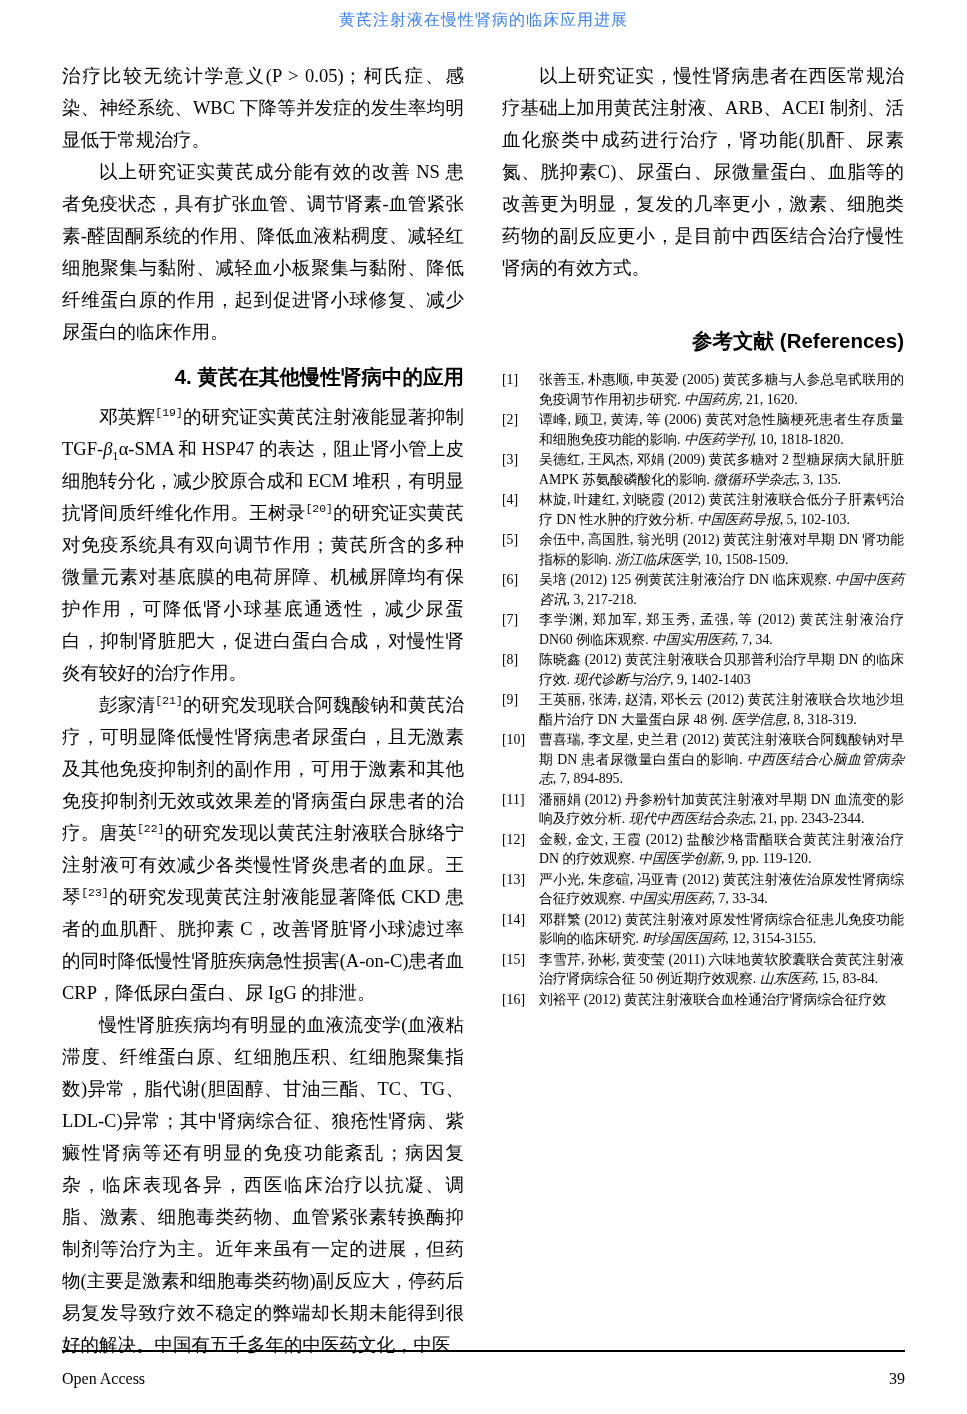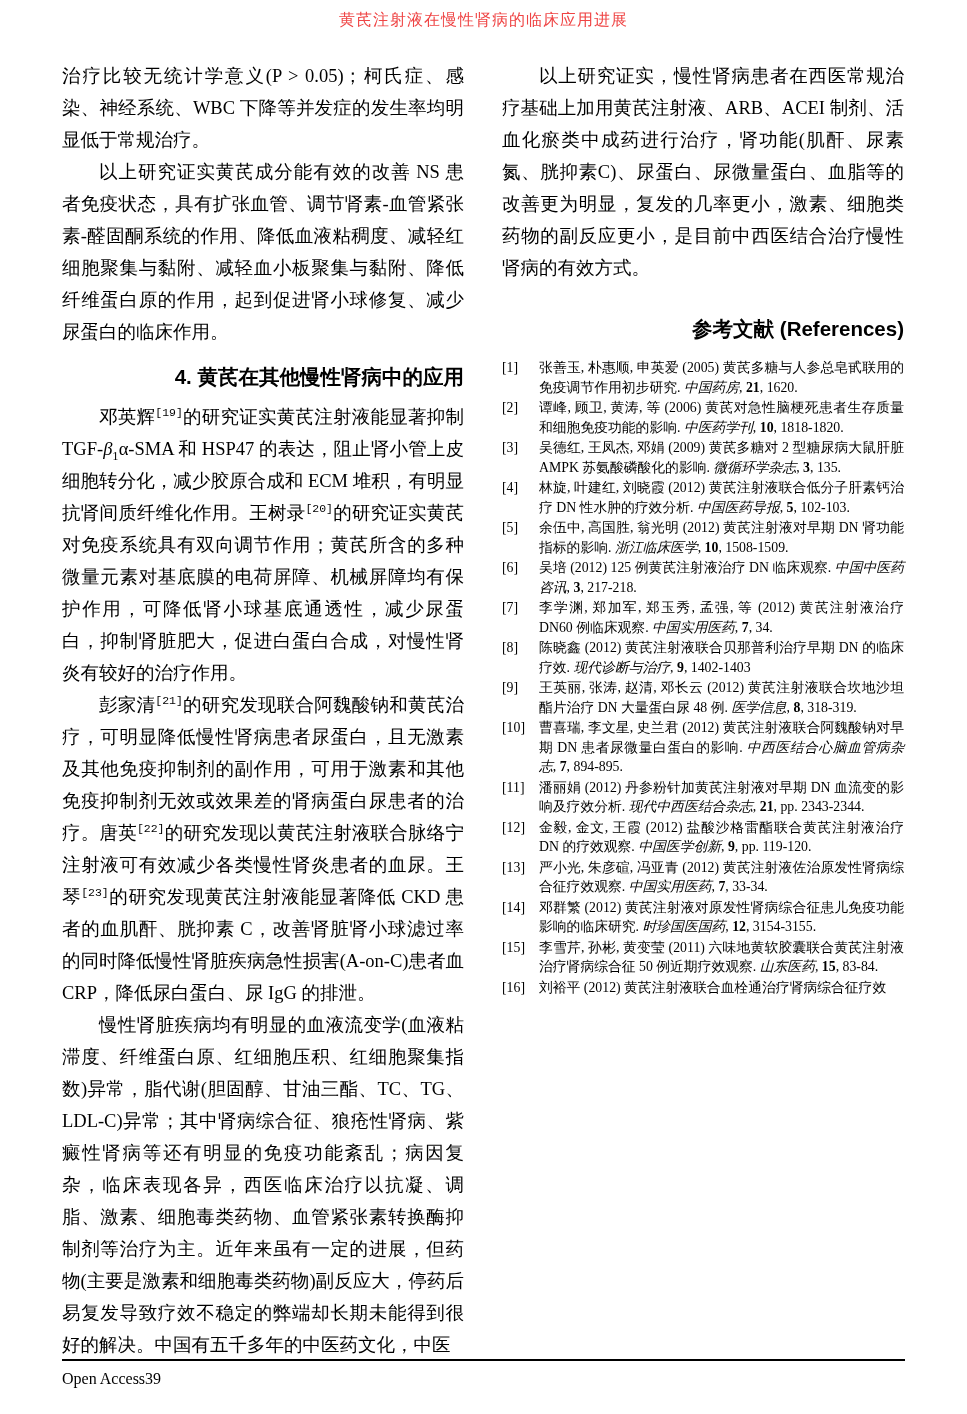--- a/index.html
+++ b/index.html
@@ -9,21 +9,21 @@
     margin:0 auto;
     background:#ffffff;
     font-family:"Liberation Serif","DejaVu Serif",serif;
     color:#000;
     overflow:hidden;
   }
   .header-title {
     position:absolute; top:10px; left:0; right:0;
     text-align:center;
     font-size:16px;
-    color:#ef4444;
+    color:#3b82f6;
     letter-spacing:1px;
   }
   .content {
     position:absolute;
     top:60px; left:62px; right:62px; bottom:70px;
     display:flex;
     gap:38px;
   }
   .col { width:402px; flex:none; }
   .para {
@@ -35,40 +35,40 @@
   }
   .para.indent { text-indent:37px; }
   h2.section-heading {
     margin:14px 0 9px 0;
     font-family:"Liberation Sans","DejaVu Sans",sans-serif;
     font-size:20.5px;
     font-weight:bold;
     line-height:30px;
     text-align:right;
   }
-  h2.refs-heading { margin-top:30px; margin-bottom:14px; }
+  h2.refs-heading { margin-top:42px; margin-bottom:14px; }
   .sup { vertical-align:super; font-size:0.62em; line-height:0;font-family:Liberation Mono, monospace; }
   .sub { vertical-align:sub; font-size:0.68em; line-height:0; }
   .em { font-style:italic; }
-  .strong { font-weight:bold; }
+  .strong { font-weight:normal; }
   .ref-item {
     display:flex;
     font-size:13.8px;
     line-height:19.5px;
     margin:0 0 1px 0;
   }
   .ref-label { flex:none; width:37px; }
   .ref-text { flex:1; text-align:justify; }
   .footer {
     position:absolute;
     left:62px; right:62px; bottom:26px;
     border-top:2px solid #000;
-    padding-top:9px;
+    padding-top:18px;
     display:flex;
-    justify-content:flex-start;
+    justify-content:space-between;
     font-size:16px;
   }
 </style>
 </head>
 <body>
 
 <div class="page">
   <div class="header-title">黄芪注射液在慢性肾病的临床应用进展</div>
 
   <div class="content">

